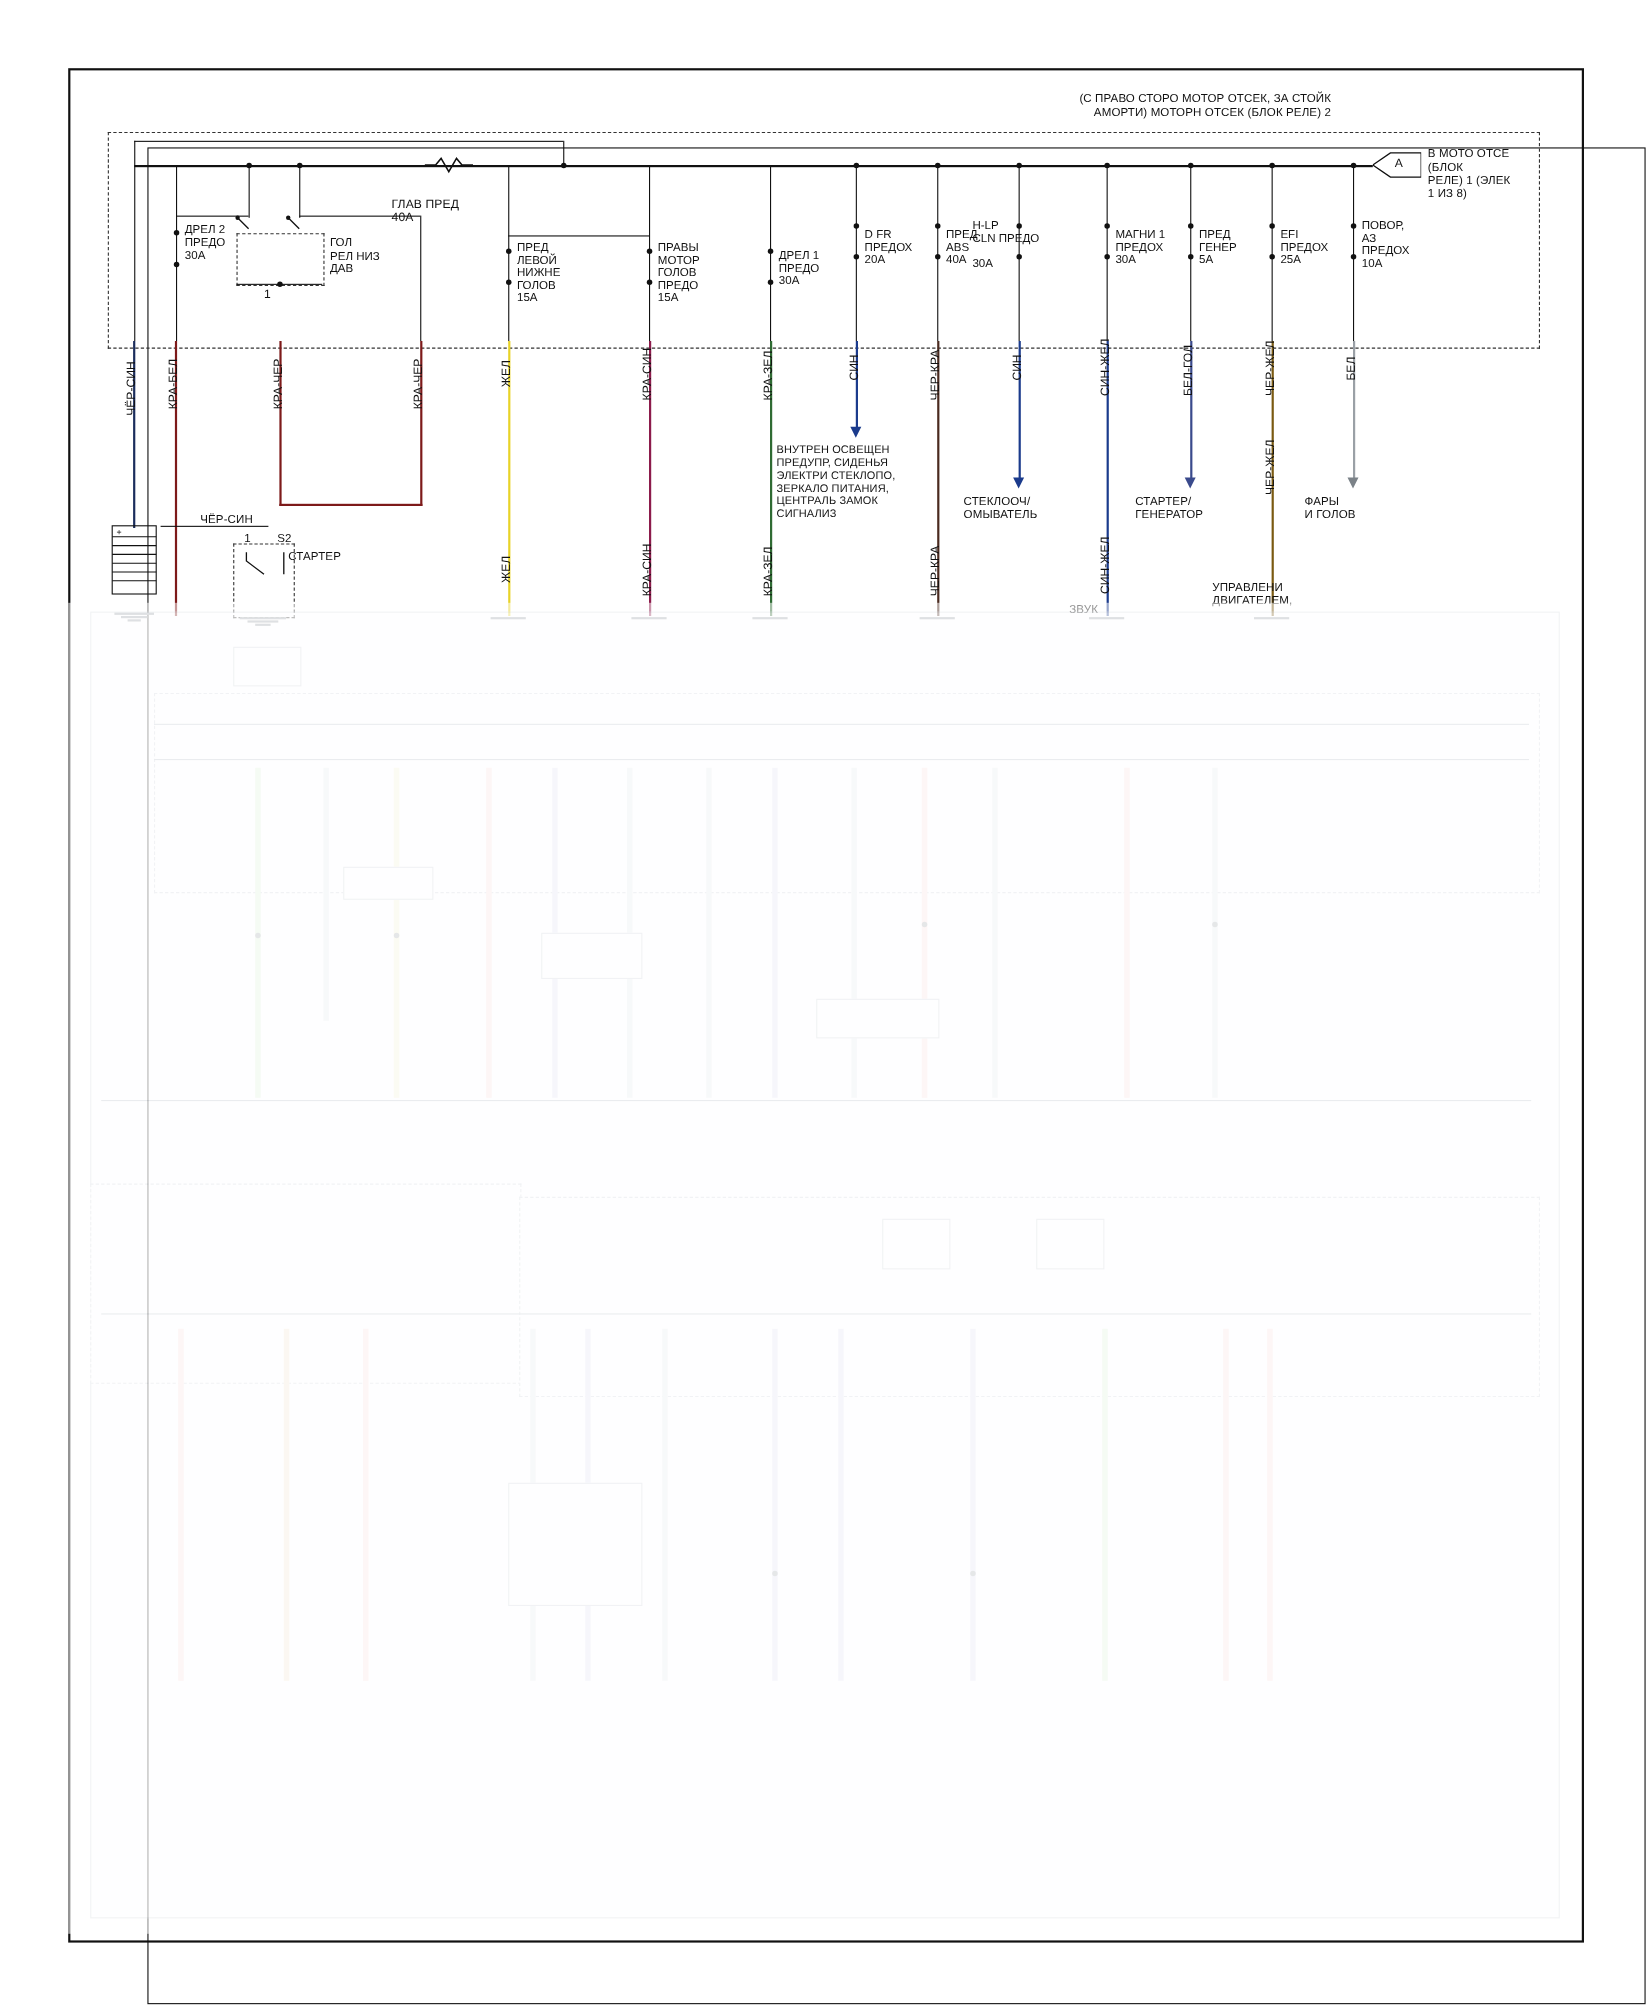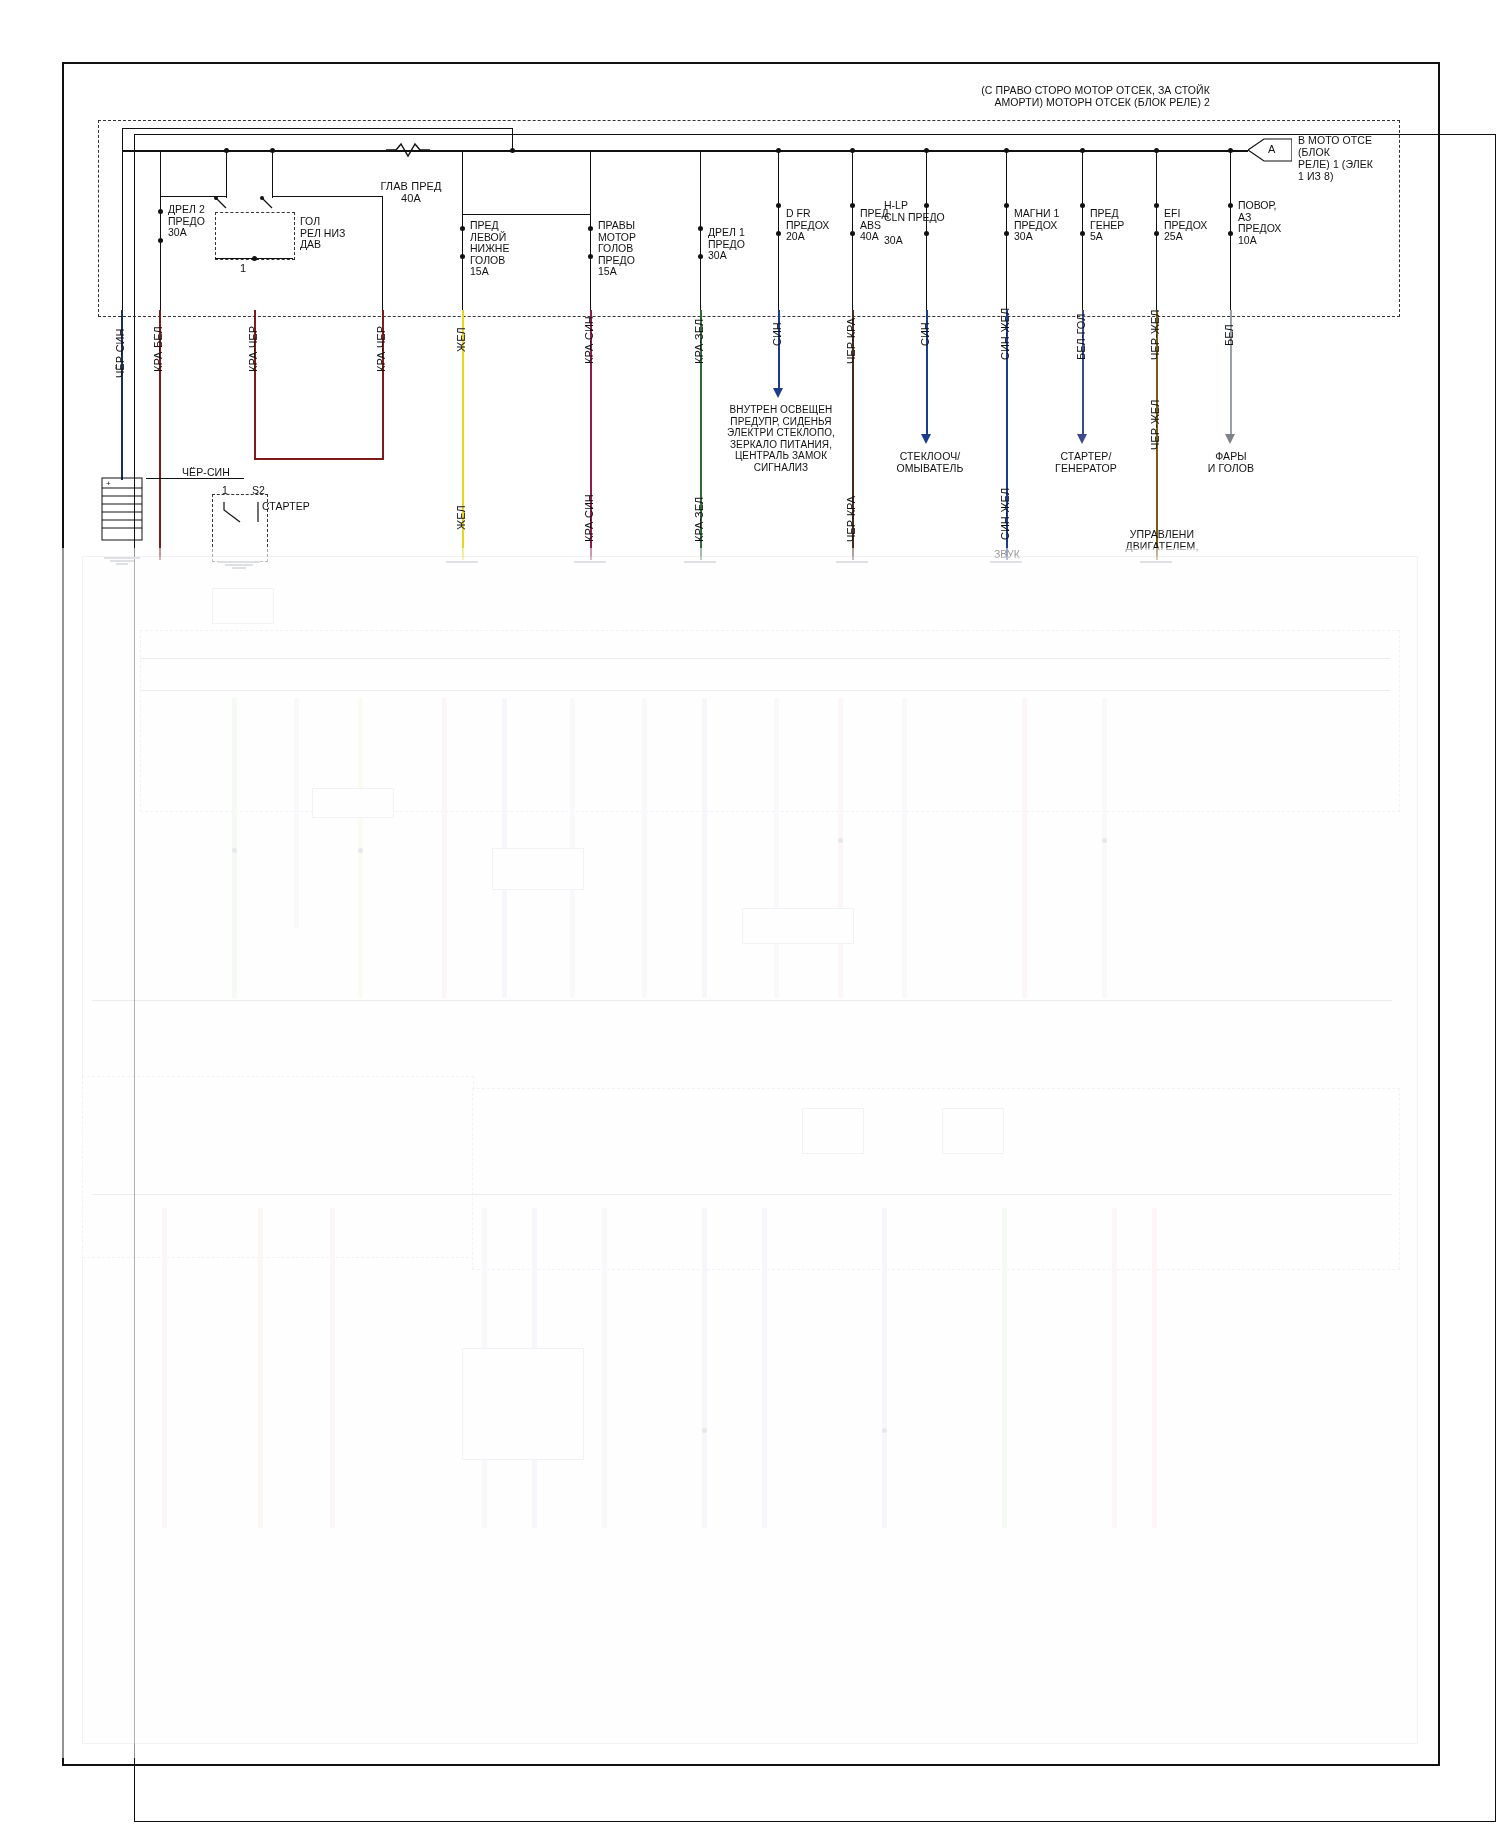--- a/index.html
+++ b/index.html
@@ -4,21 +4,21 @@
 <style>
   html,body{margin:0;padding:0;background:#ffffff;}
   body{width:1500px;height:1826px;position:relative;font-family:"Liberation Sans",sans-serif;color:#111;overflow:hidden;}
 
   
   #sheet{position:absolute;left:62px;top:62px;width:1374px;height:1700px;border:2px solid #111;background:#fff;}
   #inner-frame{position:absolute;left:70px;top:70px;width:1360px;height:1686px;border:1px solid #111;}
 
   
   .txt{position:absolute;font-size:11px;line-height:12px;letter-spacing:.1px;color:#111;white-space:pre;}
-  .txt.c{text-align:center;}
+  .txt.c{text-align:left;}
   .txt.r{text-align:right;}
   .vtxt{position:absolute;font-size:11px;line-height:12px;color:#111;white-space:nowrap;transform-origin:0 0;transform:rotate(-90deg);}
   .line{position:absolute;background:#111;}
   .h{height:1px;}
   .v{width:1px;}
   .dot{position:absolute;width:5px;height:5px;border-radius:50%;background:#111;margin-left:-2px;margin-top:-2px;}
   .dash-box{position:absolute;border:1px dashed #333;}
   .wire{position:absolute;width:2px;}
   .arrow-dn{position:absolute;width:0;height:0;border-left:5px solid transparent;border-right:5px solid transparent;}
   .gnd{position:absolute;}

